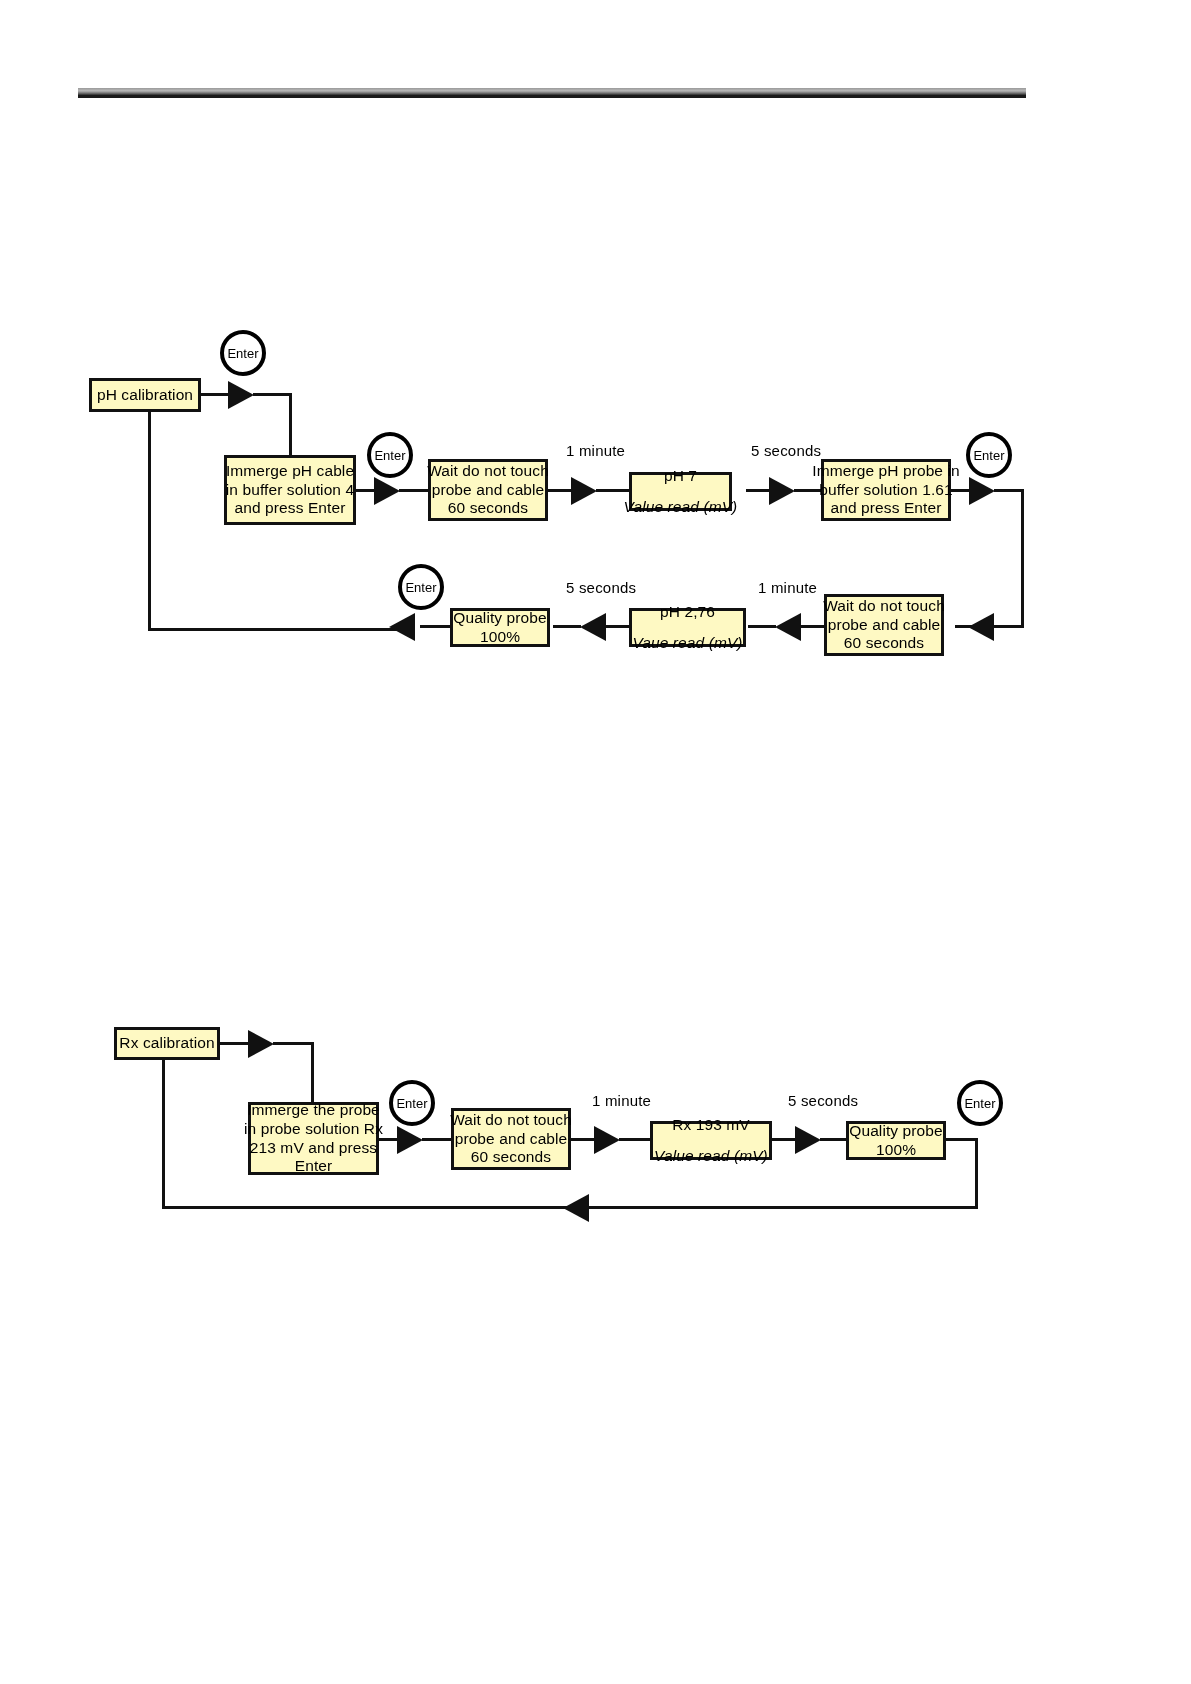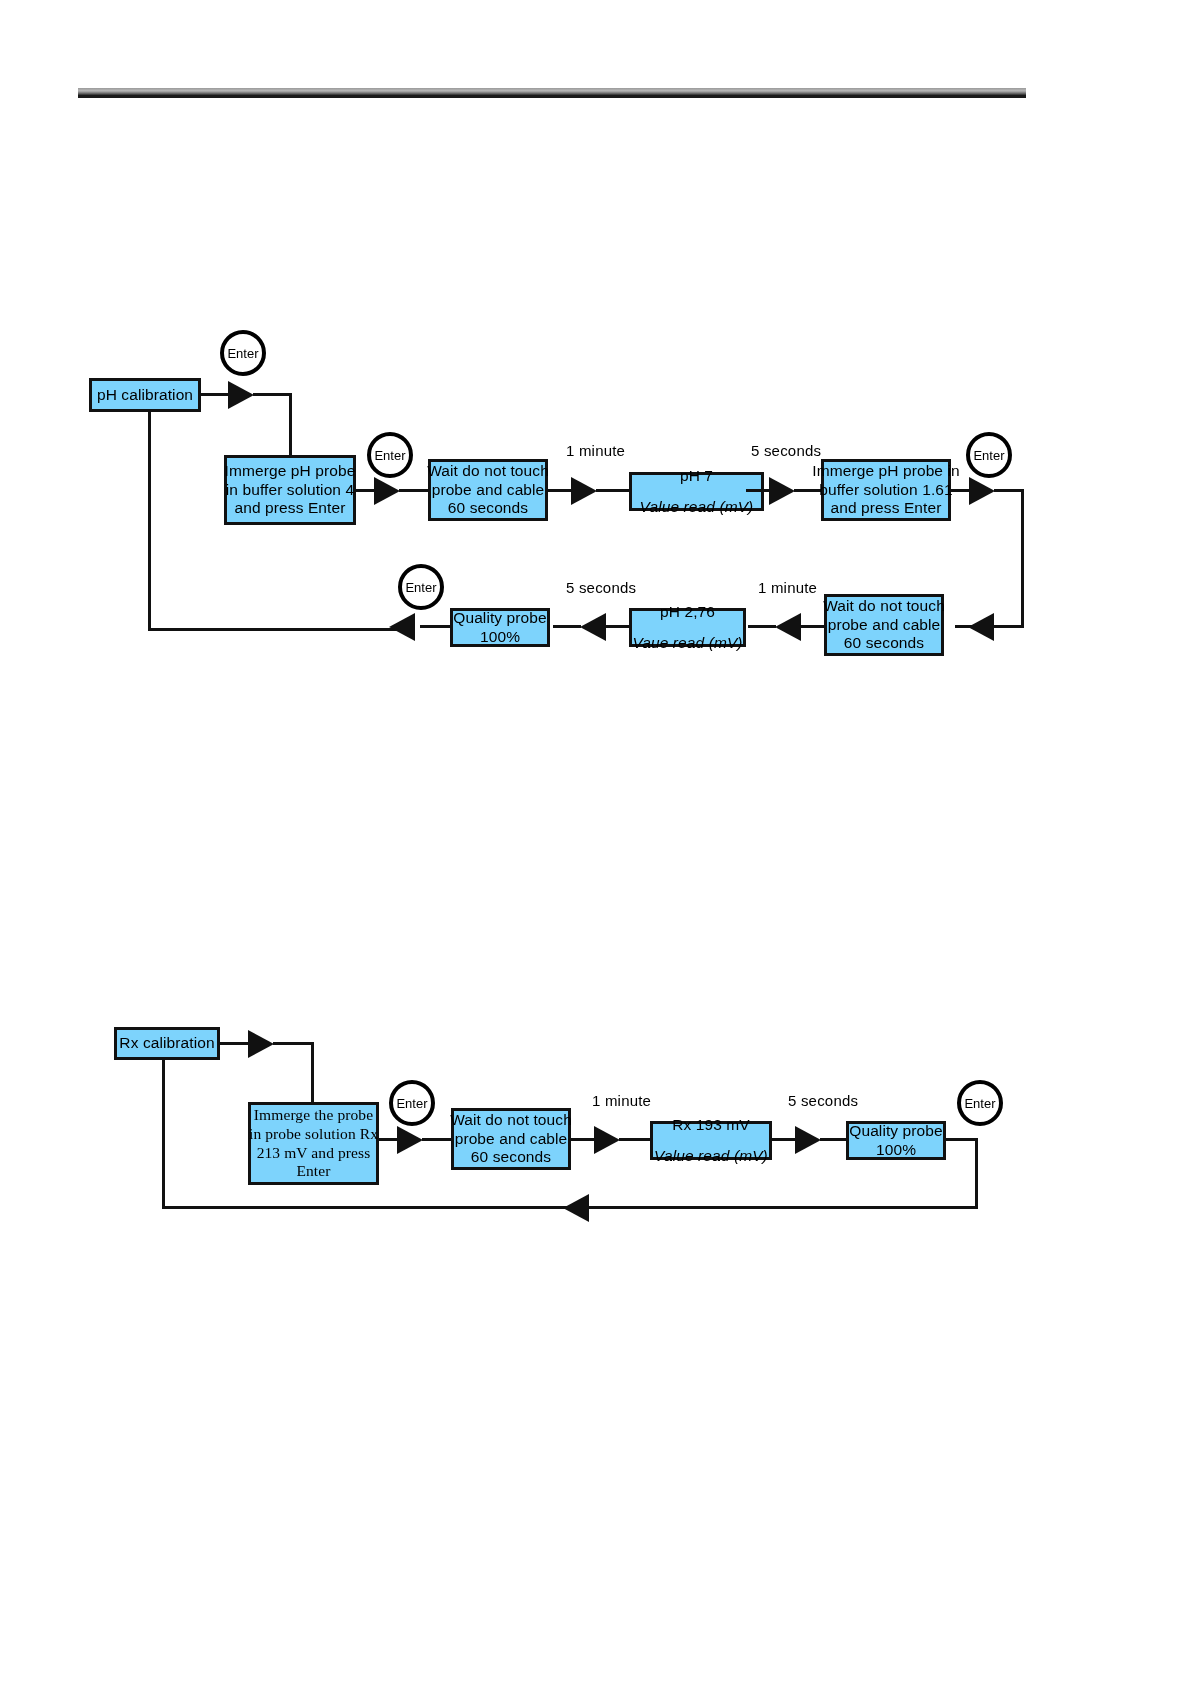--- a/index.html
+++ b/index.html
@@ -35,21 +35,21 @@
     width: 948px;
     height: 3px;
     background: #1a1a1a;
   }
 
   
   .box {
     position: absolute;
     box-sizing: border-box;
     border: 3px solid #111111;
-    background: #7dd3fc;
+    background: #fef9c3;
     display: flex;
     flex-direction: column;
     align-items: center;
     justify-content: center;
     text-align: right;
     font-size: 15.5px;
     line-height: 1.22;
     letter-spacing: 0.1px;
     padding: 2px 4px;
   }
@@ -126,21 +126,21 @@
     <div class="line vline" style="left:289px; top:393px; height:62px;"></div>
 
     <div class="enter-circle" style="left:220px; top:330px;">
       <span>Enter</span>
     </div>
 
     <div class="line vline" style="left:148px; top:412px; height:219px;"></div>
     <div class="line hline" style="left:148px; top:628px; width:250px;"></div>
 
     <div class="box" style="left:224px; top:455px; width:132px; height:70px;">
-      <span class="ln">Immerge pH probe</span>
+      <span class="ln">Immerge pH cable</span>
       <span class="ln">in buffer solution 4</span>
       <span class="ln">and press Enter</span>
     </div>
 
     <div class="line hline" style="left:356px; top:489px; width:20px;"></div>
     <div class="arrow right" style="left:374px; top:477px;"></div>
     <div class="line hline" style="left:399px; top:489px; width:30px;"></div>
 
     <div class="enter-circle" style="left:367px; top:432px;">
       <span>Enter</span>
@@ -150,21 +150,21 @@
       <span class="ln">Wait do not touch</span>
       <span class="ln">probe and cable</span>
       <span class="ln">60 seconds</span>
     </div>
 
     <div class="line hline" style="left:548px; top:489px; width:24px;"></div>
     <div class="arrow right" style="left:571px; top:477px;"></div>
     <div class="line hline" style="left:596px; top:489px; width:34px;"></div>
     <div class="edge-label" style="left:566px; top:442px;">1 minute</div>
 
-    <div class="box" style="left:629px; top:472px; width:135px; height:39px;">
+    <div class="box" style="left:629px; top:472px; width:103px; height:39px;">
       <span class="ln">pH 7</span>
       <span class="ln ital">Value read (mV)</span>
     </div>
 
     <div class="line hline" style="left:746px; top:489px; width:24px;"></div>
     <div class="arrow right" style="left:769px; top:477px;"></div>
     <div class="line hline" style="left:794px; top:489px; width:28px;"></div>
     <div class="edge-label" style="left:751px; top:442px;">5 seconds</div>
 
     <div class="box" style="left:821px; top:459px; width:130px; height:62px;">
@@ -225,21 +225,21 @@
     </div>
 
     <div class="line hline" style="left:220px; top:1042px; width:30px;"></div>
     <div class="arrow right" style="left:248px; top:1030px;"></div>
     <div class="line hline" style="left:273px; top:1042px; width:40px;"></div>
     <div class="line vline" style="left:311px; top:1042px; height:62px;"></div>
 
     <div class="line vline" style="left:162px; top:1060px; height:149px;"></div>
     <div class="line hline" style="left:162px; top:1206px; width:420px;"></div>
 
-    <div class="box" style="left:248px; top:1102px; width:131px; height:83px;font-family:Liberation Serif, serif;">
+    <div class="box" style="left:248px; top:1102px; width:131px; height:73px;">
       <span class="ln">Immerge the probe</span>
       <span class="ln">in probe solution Rx</span>
       <span class="ln">213 mV and press</span>
       <span class="ln">Enter</span>
     </div>
 
     <div class="enter-circle" style="left:389px; top:1080px;">
       <span>Enter</span>
     </div>
 

